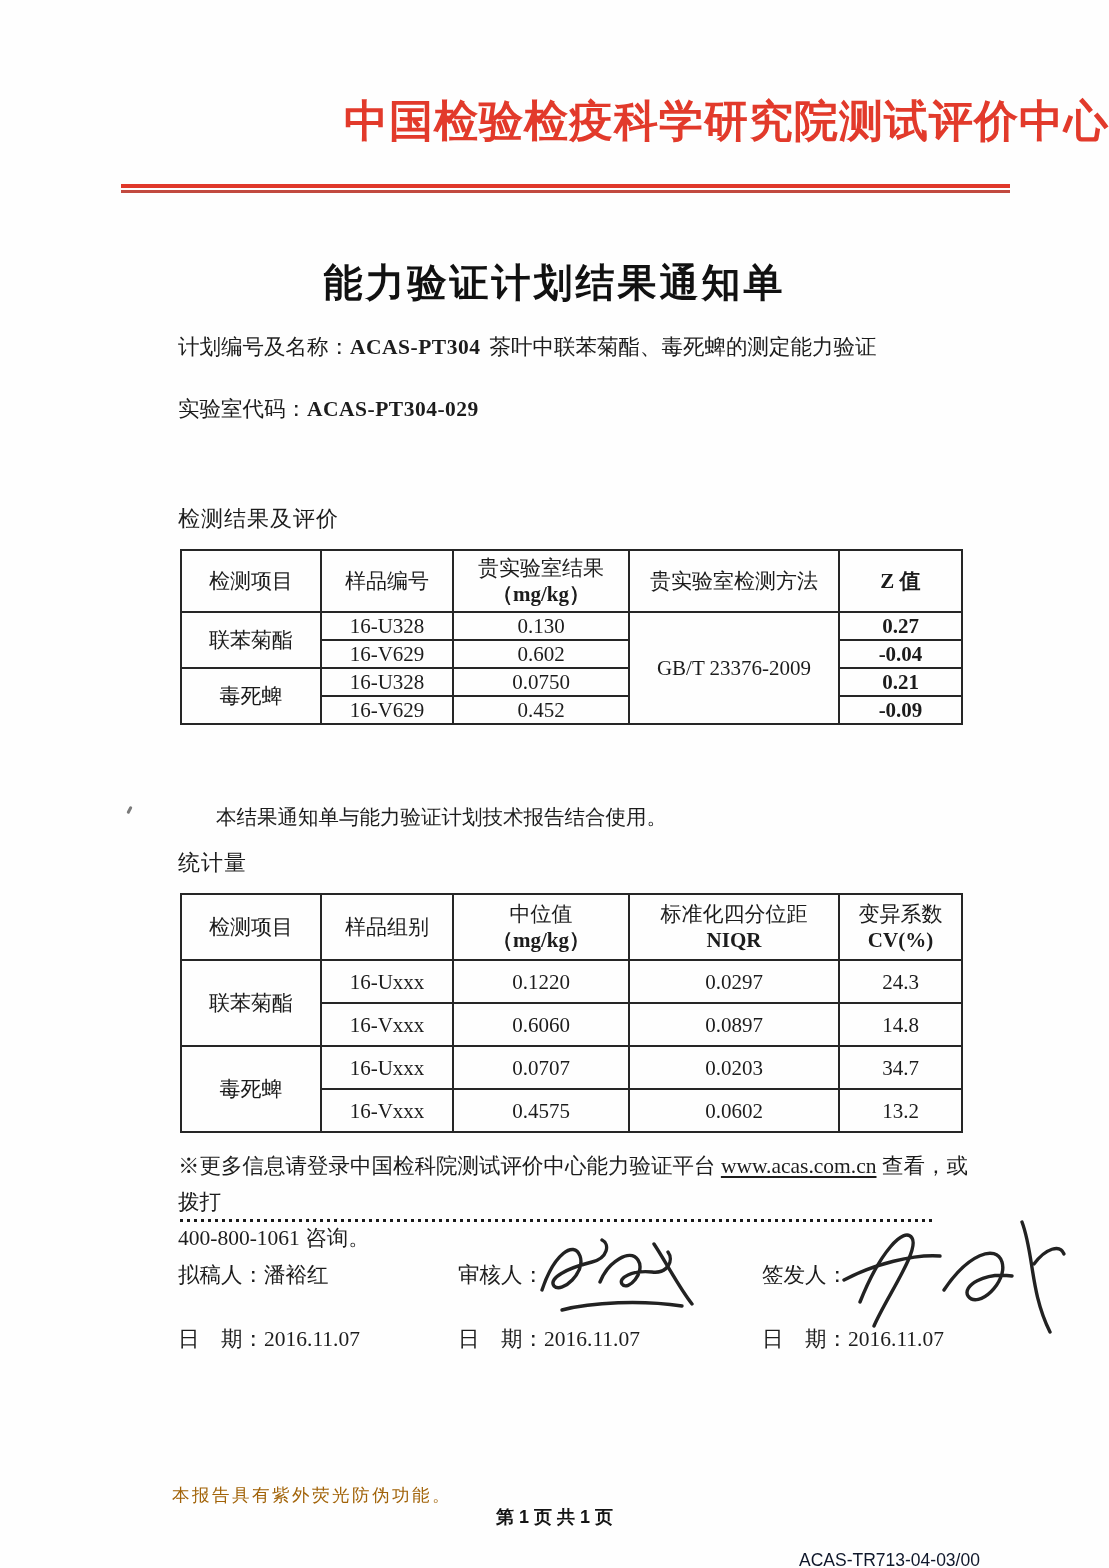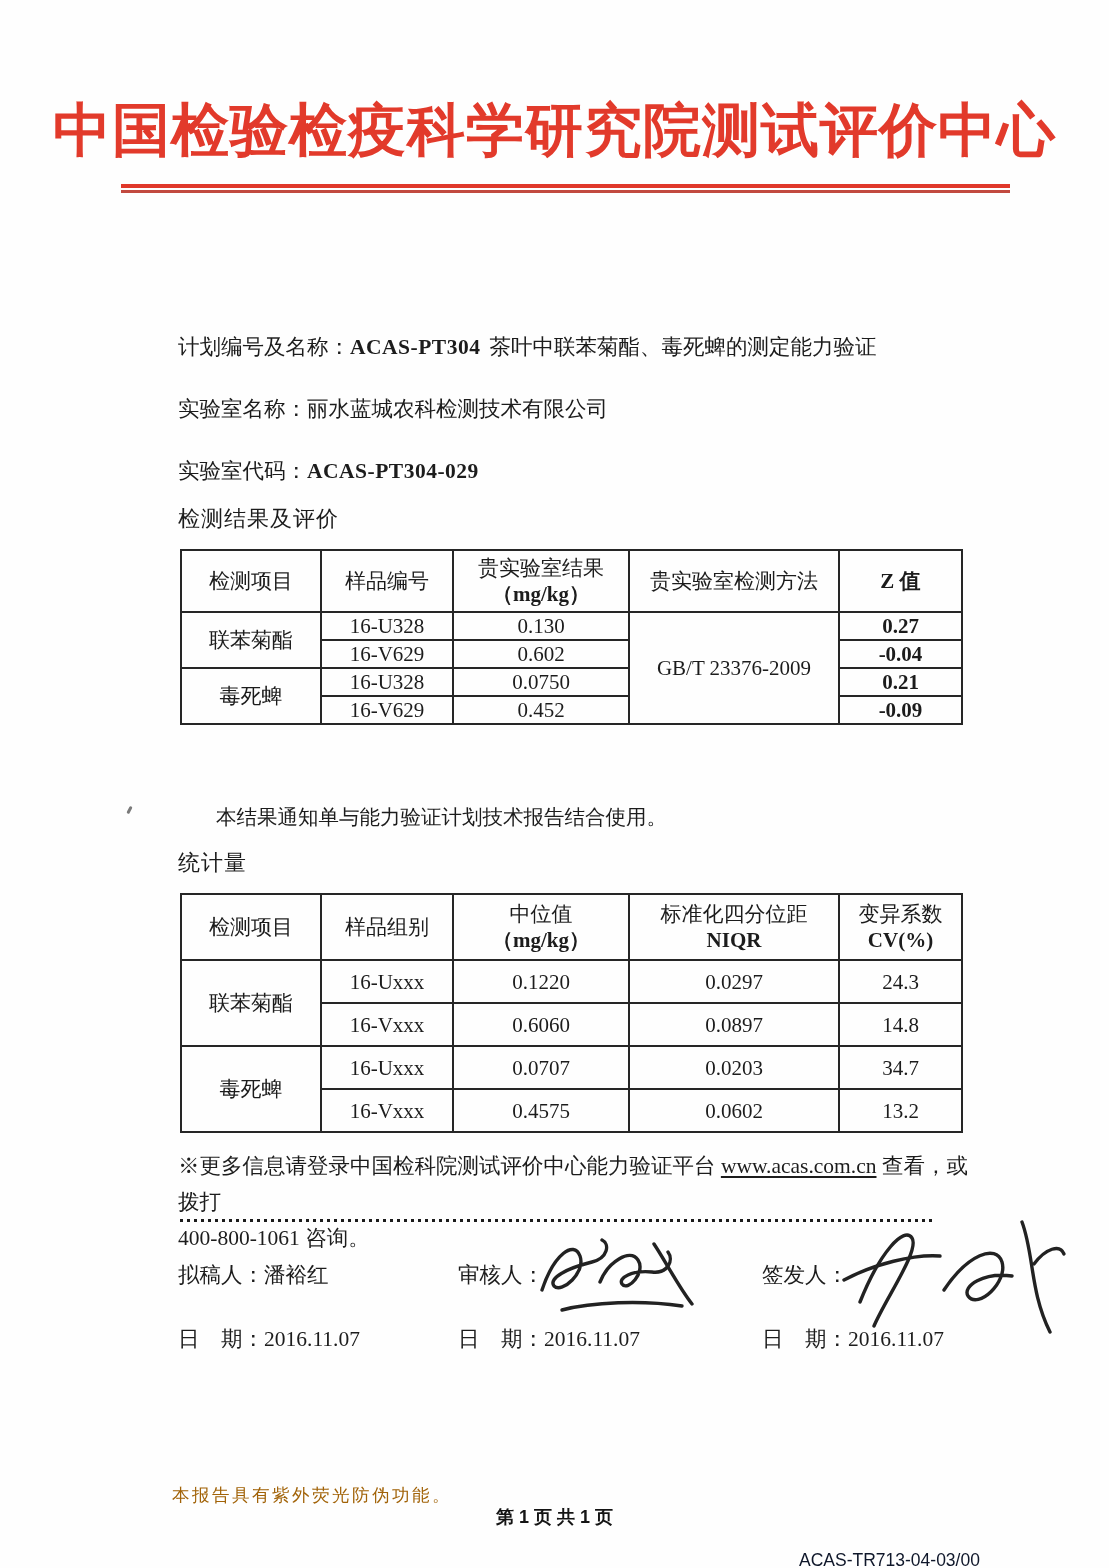--- a/index.html
+++ b/index.html
@@ -9,22 +9,22 @@
     width:1109px; height:1568px;
     margin:0 auto;
     background:#fefefe;
     font-family:"Liberation Serif","DejaVu Serif",serif;
     color:#1c1c1c;
     overflow:hidden;
   }
   
   .org-title {
     position:absolute; top:92px; left:0; right:0;
-    text-align:center;
-    font-size:58px; font-weight:bold;
+    text-align:right;
+    font-size:44px; font-weight:bold;
     letter-spacing:1px;
     color:#e23a2b;
   }
   .header-rule {
     position:absolute; top:184px; left:121px; width:889px; height:9px;
     border-top:4px solid #e0382a;
     border-bottom:3px solid #c24a40;
   }
   
   .doc-title {
@@ -102,27 +102,25 @@
   }
 </style>
 </head>
 <body>
 
 <div class="page">
 
   <div class="org-title">中国检验检疫科学研究院测试评价中心</div>
   <div class="header-rule"></div>
 
+  <div class="doc-title">能力验证计划结果通知单</div>
 
   <div class="info-block">
     <div class="info-line">
       <span>计划编号及名称：</span><span class="code-bold">ACAS-PT304</span><span class="gap-left">茶叶中联苯菊酯、毒死蜱的测定能力验证</span>
-    </div>
-    <div class="info-line">
-      <span>实验室名称：</span><span>丽水蓝城农科检测技术有限公司</span>
     </div>
     <div class="info-line">
       <span>实验室代码：</span><span class="code-bold">ACAS-PT304-029</span>
     </div>
   </div>
 
   <div class="section-title" id="results-title">检测结果及评价</div>
 
   <table id="table1">
     <colgroup>

